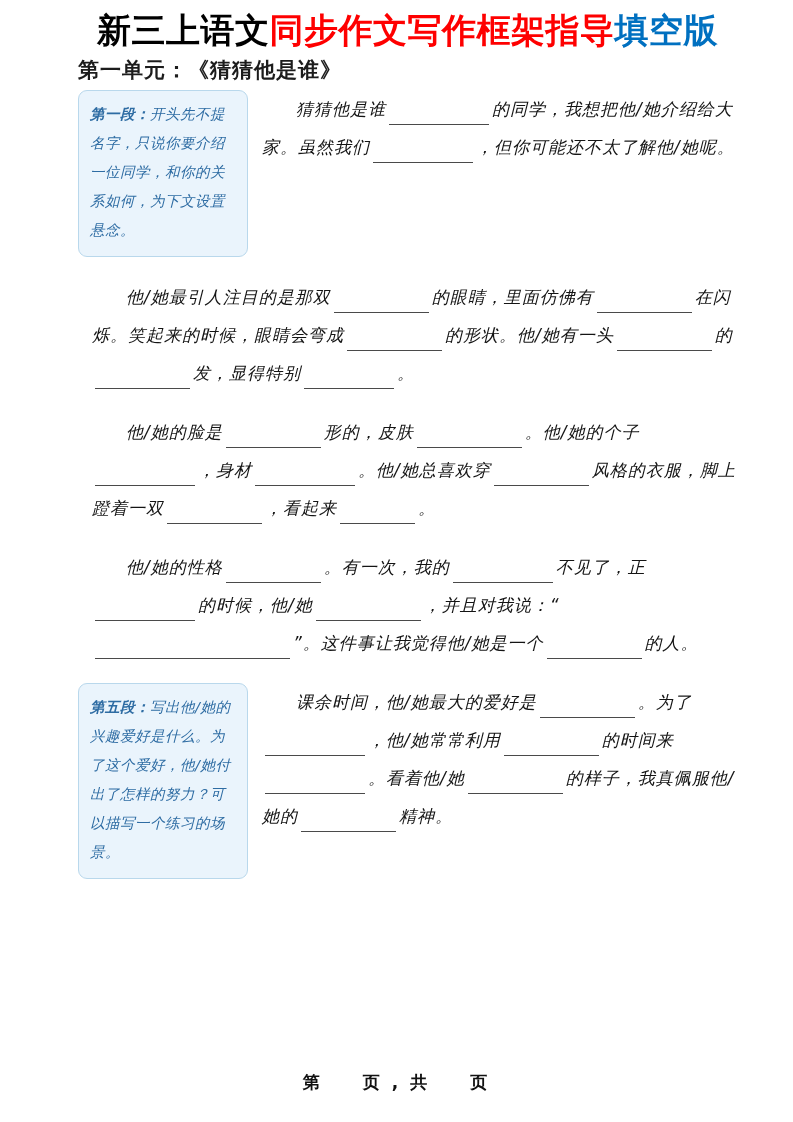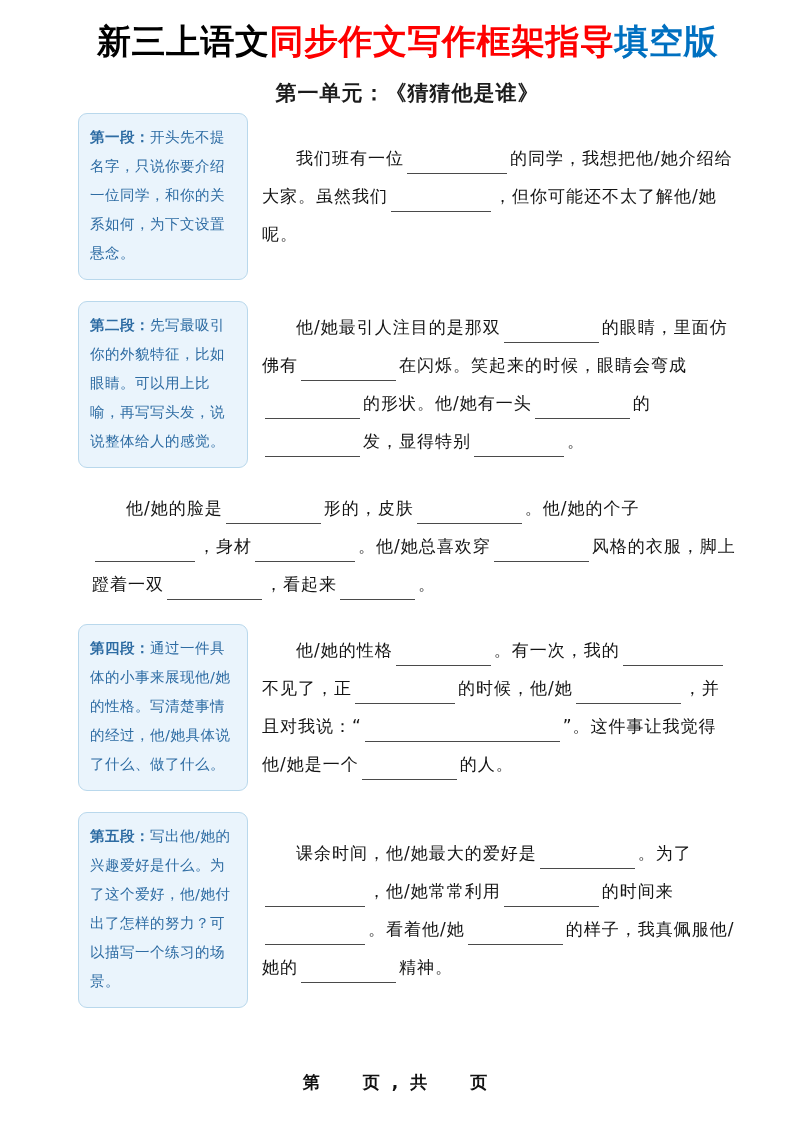--- a/index.html
+++ b/index.html
@@ -3,42 +3,41 @@
 <meta charset="utf-8">
 <style>
   * { margin: 0; padding: 0; box-sizing: border-box; }
   html, body { background: #ffffff; }
   body {
     width: 793px; height: 1122px;
     font-family: "DejaVu Sans", sans-serif;
     color: #1a1a1a;
     overflow: hidden;
   }
-  .page { width: 793px; height: 1122px; padding: 20px 56px 0 78px; position: relative; }
+  .page { width: 793px; height: 1122px; padding: 9px 56px 0 78px; position: relative; }
 
   
   .title {
     text-align: center;
     font-size: 34px;
     font-weight: 900;
     letter-spacing: 0.5px;
     line-height: 1.25;
     white-space: nowrap;
     margin-left: -10px; margin-right: -10px;
   }
   .title .t-black { color: #000000; }
   .title .t-red   { color: #fe0000; }
   .title .t-blue  { color: #0070c0; }
 
   .subtitle {
-    text-align: center;
     font-size: 21px;
     font-weight: bold;
     color: #1c1c1c;
-    margin-top: 16px;
+    margin-top: 4px;
     letter-spacing: 1px;
   }
 
   
   .topic-row {
     margin: 34px 0 14px 187px;
     font-size: 17px;
     letter-spacing: 2px;
   }
 
@@ -48,22 +47,23 @@
     height: 16px;
     border-bottom: 1.5px solid #4a4a4a;
     vertical-align: -10px;
     margin: 0 3px;
   }
 
   
   .sections { margin-top: 6px; }
   .row {
     display: flex;
-    align-items: center;
+    align-items: flex-start;
     margin-bottom: 21px;
+    font-style: italic;
   }
   .guide {
     flex: 0 0 170px;
     background: #eaf4fc;
     border: 1px solid #b9d8ec;
     border-radius: 9px;
     padding: 9px 11px 11px 11px;
     font-size: 14.5px;
     line-height: 29px;
     color: #2e6ca3;
@@ -100,34 +100,32 @@
 
   <h1 class="title"><span class="t-black">新三上语文</span><span class="t-red">同步作文写作框架指导</span><span class="t-blue">填空版</span></h1>
 
   <h2 class="subtitle">第一单元：《猜猜他是谁》</h2>
 
 
   <div class="sections">
 
     <section class="row">
       <aside class="guide"><span class="guide-label">第一段：</span><span>开头先不提名字，只说你要介绍一位同学，和你的关系如何，为下文设置悬念。</span></aside>
-      <div class="para"><span>我们班有一位</span><span class="blank" style="width: 100px;"></span><span>的同学，我想把他/她介绍给大家。虽然我们</span><span class="blank" style="width: 100px;"></span><span>，但你可能还不太了解他/她呢。</span></div>
+      <div class="para"><span>猜猜他是谁</span><span class="blank" style="width: 100px;"></span><span>的同学，我想把他/她介绍给大家。虽然我们</span><span class="blank" style="width: 100px;"></span><span>，但你可能还不太了解他/她呢。</span></div>
     </section>
 
     <section class="row">
-      <aside class="guide"><span class="guide-label">第二段：</span><span>先写最吸引你的外貌特征，比如眼睛。可以用上比喻，再写写头发，说说整体给人的感觉。</span></aside>
       <div class="para"><span>他/她最引人注目的是那双</span><span class="blank" style="width: 95px;"></span><span>的眼睛，里面仿佛有</span><span class="blank" style="width: 95px;"></span><span>在闪烁。笑起来的时候，眼睛会弯成</span><span class="blank" style="width: 95px;"></span><span>的形状。他/她有一头</span><span class="blank" style="width: 95px;"></span><span>的</span><span class="blank" style="width: 95px;"></span><span>发，显得特别</span><span class="blank" style="width: 90px;"></span><span>。</span></div>
     </section>
 
     <section class="row">
       <div class="para"><span>他/她的脸是</span><span class="blank" style="width: 95px;"></span><span>形的，皮肤</span><span class="blank" style="width: 105px;"></span><span>。他/她的个子</span><span class="blank" style="width: 100px;"></span><span>，身材</span><span class="blank" style="width: 100px;"></span><span>。他/她总喜欢穿</span><span class="blank" style="width: 95px;"></span><span>风格的衣服，脚上蹬着一双</span><span class="blank" style="width: 95px;"></span><span>，看起来</span><span class="blank" style="width: 75px;"></span><span>。</span></div>
     </section>
 
     <section class="row">
-      <aside class="guide"><span class="guide-label">第四段：</span><span>通过一件具体的小事来展现他/她的性格。写清楚事情的经过，他/她具体说了什么、做了什么。</span></aside>
       <div class="para"><span>他/她的性格</span><span class="blank" style="width: 95px;"></span><span>。有一次，我的</span><span class="blank" style="width: 100px;"></span><span>不见了，正</span><span class="blank" style="width: 100px;"></span><span>的时候，他/她</span><span class="blank" style="width: 105px;"></span><span>，并且对我说：“</span><span class="blank" style="width: 195px;"></span><span>”。这件事让我觉得他/她是一个</span><span class="blank" style="width: 95px;"></span><span>的人。</span></div>
     </section>
 
     <section class="row">
       <aside class="guide"><span class="guide-label">第五段：</span><span>写出他/她的兴趣爱好是什么。为了这个爱好，他/她付出了怎样的努力？可以描写一个练习的场景。</span></aside>
       <div class="para"><span>课余时间，他/她最大的爱好是</span><span class="blank" style="width: 95px;"></span><span>。为了</span><span class="blank" style="width: 100px;"></span><span>，他/她常常利用</span><span class="blank" style="width: 95px;"></span><span>的时间来</span><span class="blank" style="width: 100px;"></span><span>。看着他/她</span><span class="blank" style="width: 95px;"></span><span>的样子，我真佩服他/她的</span><span class="blank" style="width: 95px;"></span><span>精神。</span></div>
     </section>
 
   </div>
 

